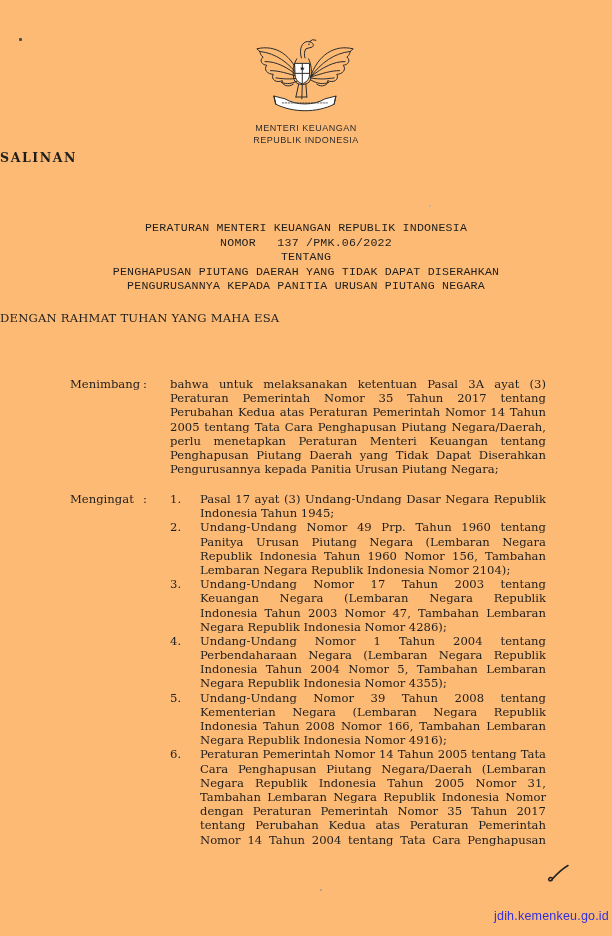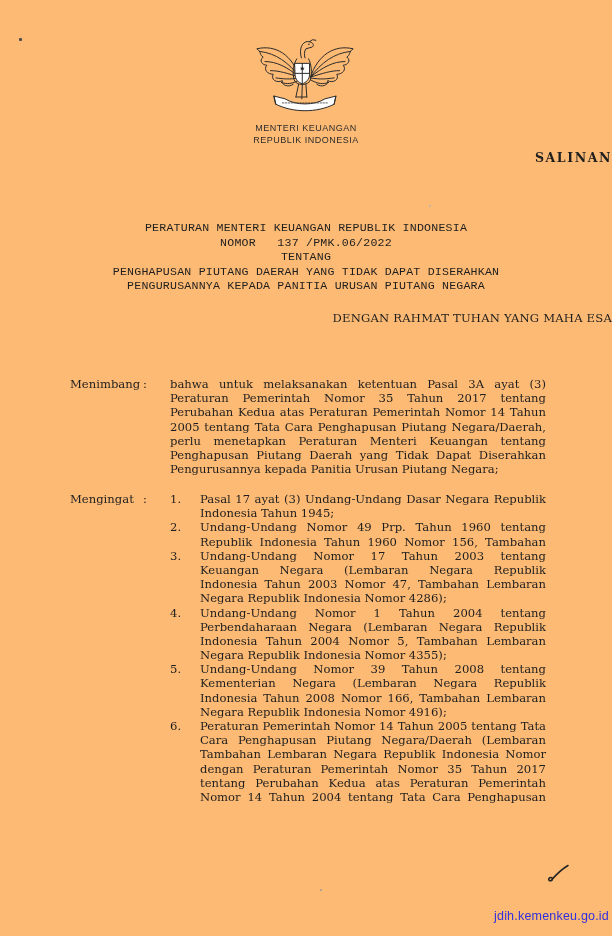--- a/index.html
+++ b/index.html
@@ -16,33 +16,33 @@
   .garuda{position:absolute;left:250px;top:37px;}
   .ministry{
     position:absolute;left:0;top:122px;width:612px;
     text-align:center;
     font-family:"Liberation Sans", sans-serif;
     font-size:9px;line-height:12px;letter-spacing:0.5px;
     color:#2c2c2c;
   }
   .salinan{
     position:absolute;left:0;top:150px;width:612px;
-    text-align:right;font-weight:bold;
+    text-align:left;font-weight:bold;
     font-size:12.5px;letter-spacing:1.6px;
   }
   
   .title-block{
     position:absolute;left:56px;top:221px;width:500px;
     font-size:11.6px;line-height:14.6px;letter-spacing:0.2px;font-family:Liberation Mono, monospace;
   }
   .cline{text-align:center;white-space:pre;}
   
   .invocation{
     position:absolute;left:0;top:311px;width:612px;
-    text-align:right;font-size:11.6px;letter-spacing:0.2px;
+    text-align:left;font-size:11.6px;letter-spacing:0.2px;
   }
   .authority{
     position:absolute;left:0;top:340px;width:612px;
     text-align:center;font-size:11.6px;letter-spacing:0.2px;
   }
   
   .clause-row{position:absolute;left:0;width:612px;font-size:11.6px;line-height:14.2px;}
   .row-menimbang{top:377px;}
   .row-mengingat{top:492px;}
   .clause-label{position:absolute;left:70px;top:0;}
@@ -167,21 +167,23 @@
       <div class="li-lines">
             <div class="tline jline">Pasal 17 ayat (3) Undang-Undang Dasar Negara Republik</div>
             <div class="tline lline">Indonesia Tahun 1945;</div>
           </div>
     </div>
 
     <div class="li">
       <div class="li-num">2.</div>
       <div class="li-lines">
             <div class="tline jline">Undang-Undang Nomor 49 Prp. Tahun 1960 tentang</div>
+            <div class="tline jline">Panitya Urusan Piutang Negara (Lembaran Negara</div>
             <div class="tline jline">Republik Indonesia Tahun 1960 Nomor 156, Tambahan</div>
+            <div class="tline lline">Lembaran Negara Republik Indonesia Nomor 2104);</div>
           </div>
     </div>
 
     <div class="li">
       <div class="li-num">3.</div>
       <div class="li-lines">
             <div class="tline jline">Undang-Undang Nomor 17 Tahun 2003 tentang</div>
             <div class="tline jline">Keuangan Negara (Lembaran Negara Republik</div>
             <div class="tline jline">Indonesia Tahun 2003 Nomor 47, Tambahan Lembaran</div>
             <div class="tline lline">Negara Republik Indonesia Nomor 4286);</div>
@@ -206,20 +208,21 @@
             <div class="tline jline">Indonesia Tahun 2008 Nomor 166, Tambahan Lembaran</div>
             <div class="tline lline">Negara Republik Indonesia Nomor 4916);</div>
           </div>
     </div>
 
     <div class="li">
       <div class="li-num">6.</div>
       <div class="li-lines">
             <div class="tline jline">Peraturan Pemerintah Nomor 14 Tahun 2005 tentang Tata</div>
             <div class="tline jline">Cara Penghapusan Piutang Negara/Daerah (Lembaran</div>
+            <div class="tline jline">Negara Republik Indonesia Tahun 2005 Nomor 31,</div>
             <div class="tline jline">Tambahan Lembaran Negara Republik Indonesia Nomor</div>
             <div class="tline jline">dengan Peraturan Pemerintah Nomor 35 Tahun 2017</div>
             <div class="tline jline">tentang Perubahan Kedua atas Peraturan Pemerintah</div>
             <div class="tline jline">Nomor 14 Tahun 2004 tentang Tata Cara Penghapusan</div>
           </div>
     </div>
   </div>
   </div>
 
   <svg class="paraf" viewBox="0 0 26 20" width="26" height="20">

